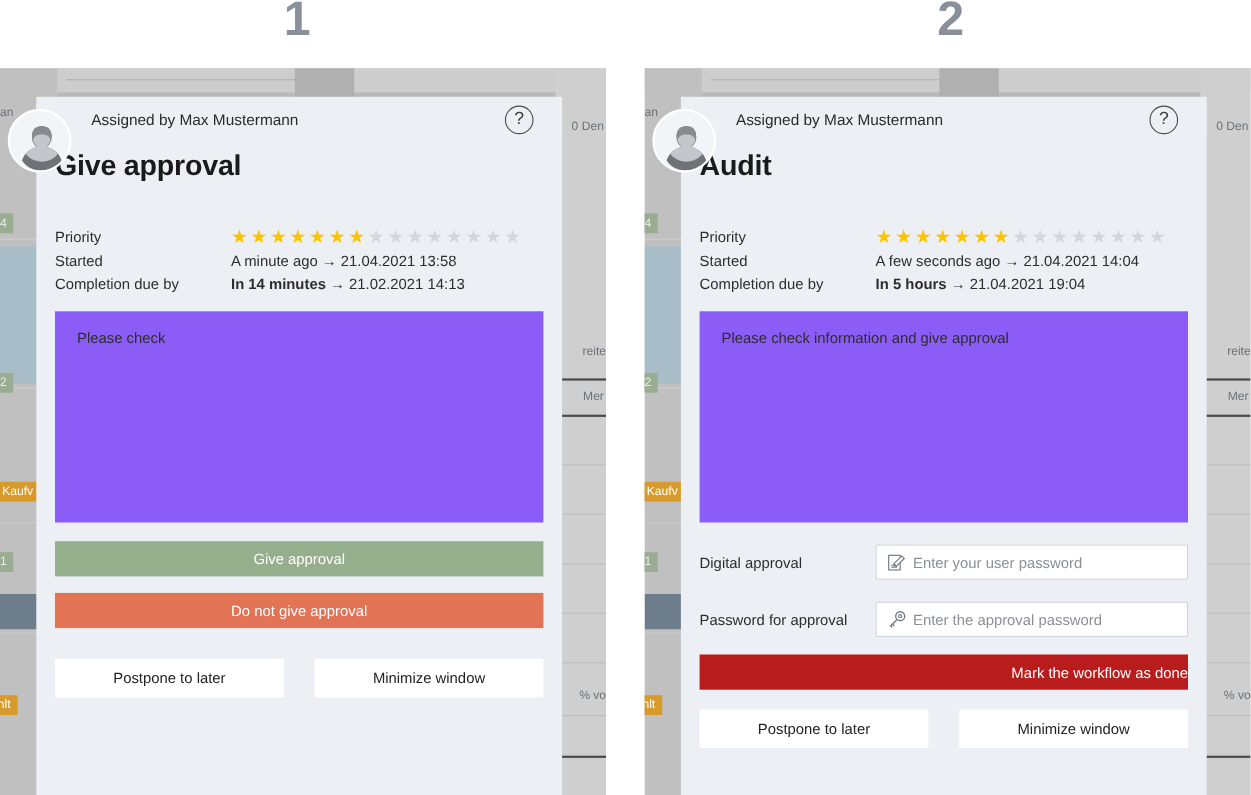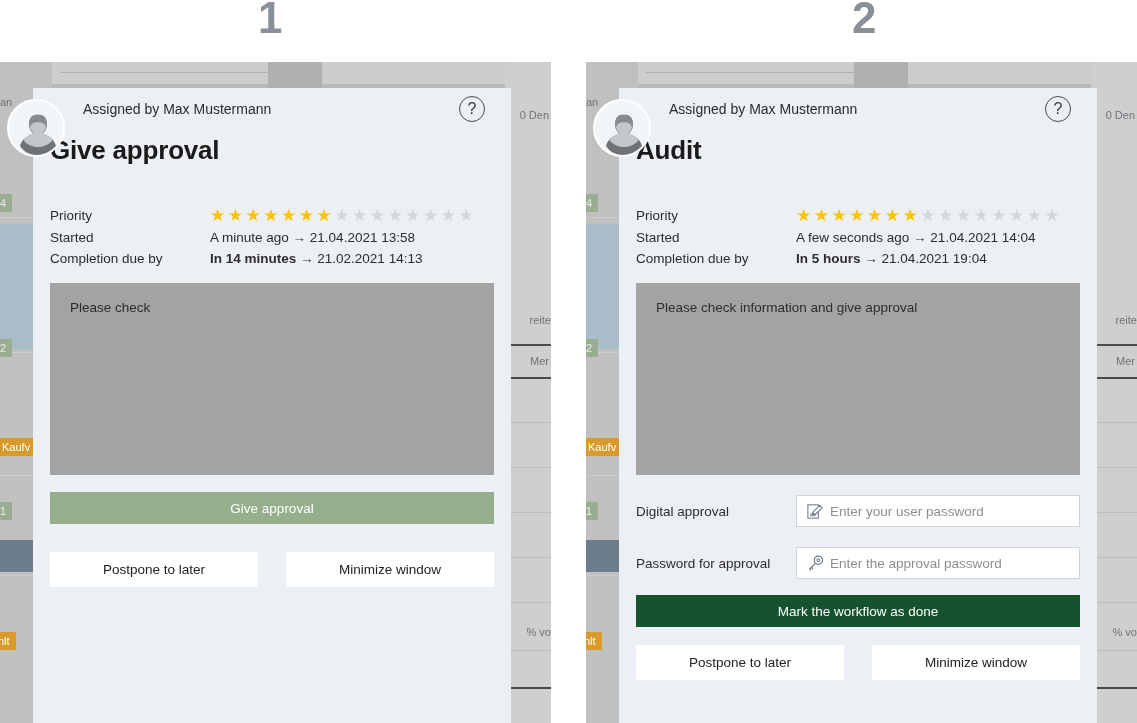--- a/index.html
+++ b/index.html
@@ -213,21 +213,21 @@
     font-family: "Liberation Sans", sans-serif;
   }
   .meta-label { width: 160px; }
   .meta-strong { font-weight: bold; }
 
   .stars { letter-spacing: 2.5px; font-size: 17px; line-height: 1; }
   .star-on { color: #fdc300; }
   .star-off { color: #d3d7dc; }
 
   .desc-box {
-    background: #a3a3a3;
+    background: #8b5cf6;
     height: 192px;
     margin-top: 14px;
     padding: 17px 20px;
     font-size: 13.5px;
     color: #2d2d2d;
     font-family: "Liberation Sans", sans-serif;
   }
 
   
   .btn-wide {
@@ -235,21 +235,21 @@
     width: 100%;
     height: 32px;
     border: none;
     color: #ffffff;
     font-size: 13.5px;
     cursor: pointer;
     font-family: "Liberation Sans", sans-serif;
   }
   .btn-approve { background: #95ae8c; margin-top: 17px; }
   .btn-reject { background: #e27355; margin-top: 15px; }
-  .btn-done { background: #14532d; margin-top: 16px; }
+  .btn-done { background: #b91c1c; margin-top: 16px; text-align: right; }
 
   .btn-row {
     display: flex;
     justify-content: space-between;
     margin-top: 28px;
   }
   .btn-light {
     background: #ffffff;
     border: none;
     width: 208px;
@@ -392,20 +392,21 @@
             <span>→</span>
             <span>21.02.2021 14:13</span>
           </td>
         </tr>
       </tbody>
         </table>
 
       <div class="desc-box">Please check</div>
 
       <button class="btn-wide btn-approve">Give approval</button>
+      <button class="btn-wide btn-reject">Do not give approval</button>
 
       <div class="btn-row">
         <button class="btn-light">Postpone to later</button>
         <button class="btn-light">Minimize window</button>
       </div>
     </div>
   </div>
 </div>
 
 <div class="panel-shell" id="panel-2">

